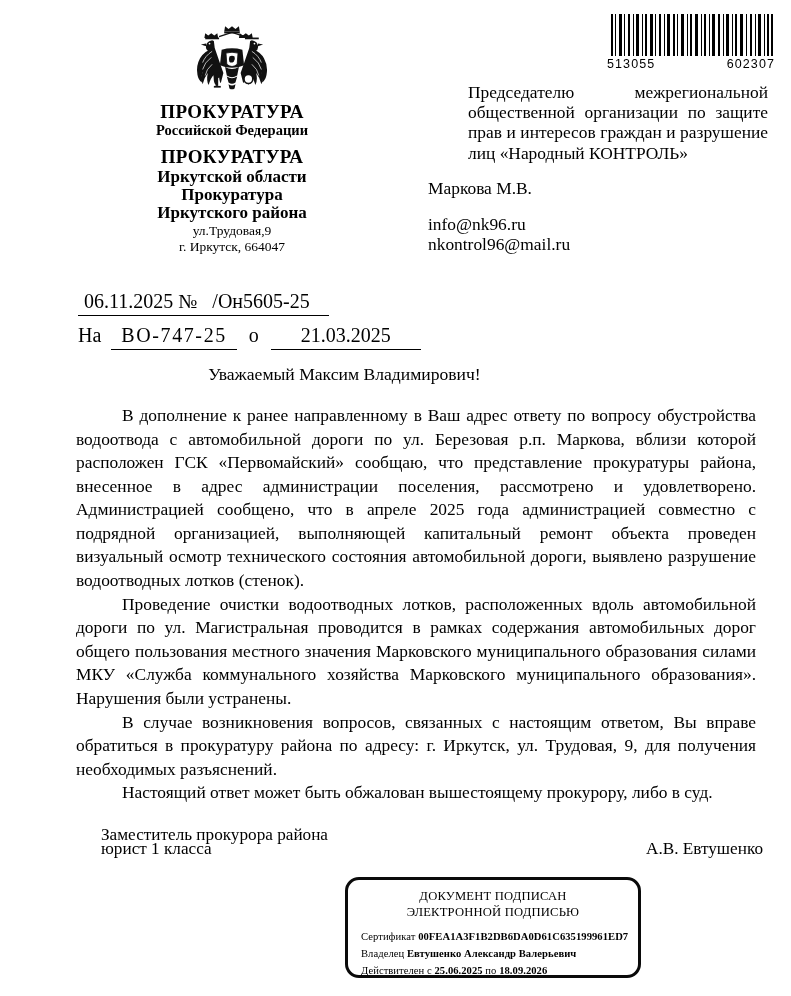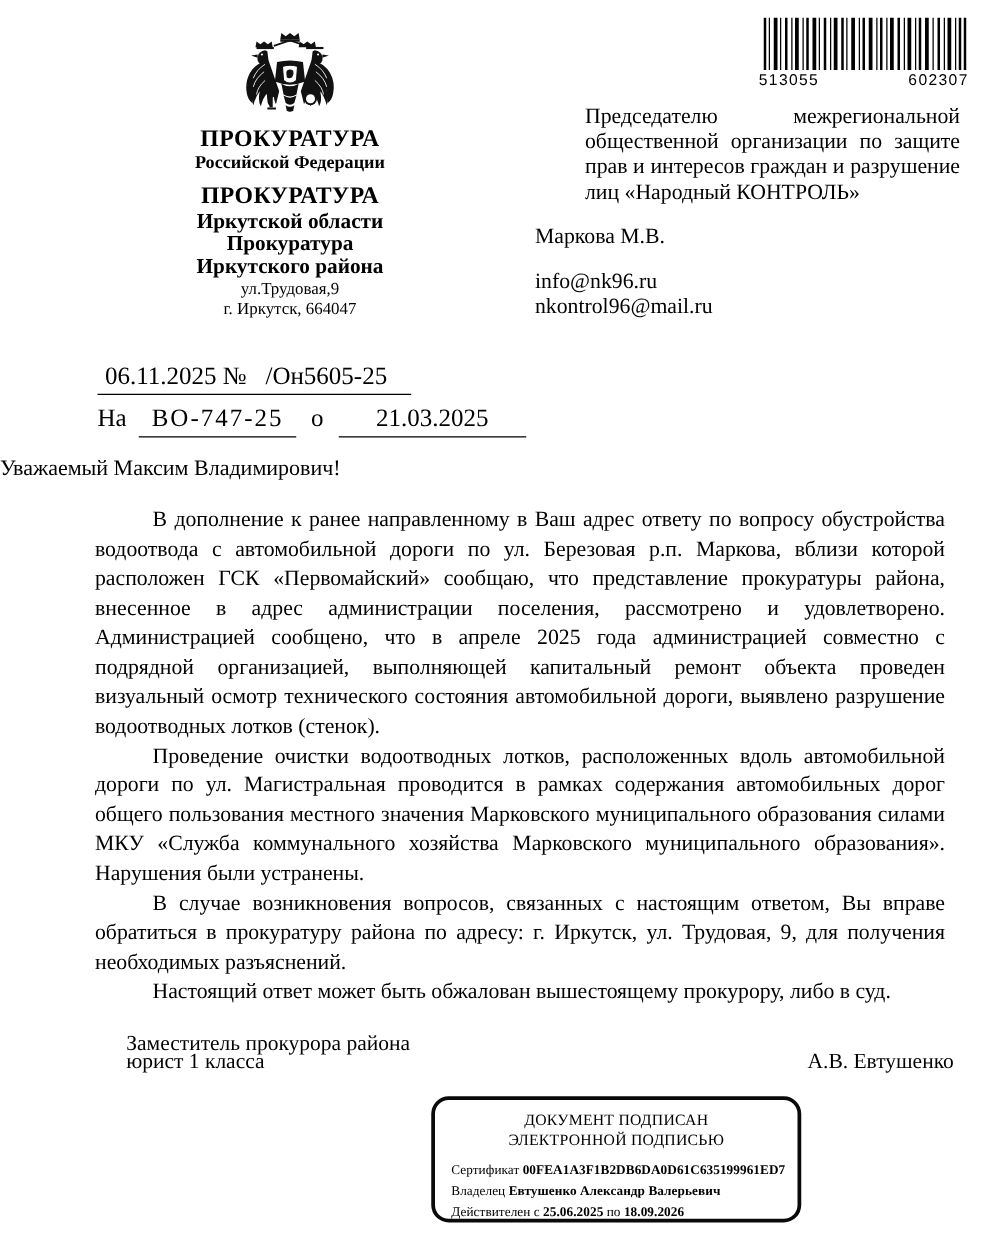--- a/index.html
+++ b/index.html
@@ -140,21 +140,21 @@
   }
   .ref-ul.date2 { letter-spacing: 0; min-width: 130px; text-align: center; }
   .ref-mid { padding: 0 12px 2px 12px; }
 
   
   .greeting {
     position: absolute;
     left: 0;
     top: 364px;
     width: 689px;
-    text-align: left;
+    text-align: center;
     font-size: 17.6px;
   }
   .bodytext {
     position: absolute;
     left: 76px;
     top: 404px;
     width: 680px;
     font-size: 17.4px;
     line-height: 1.355;
     text-align: justify;

